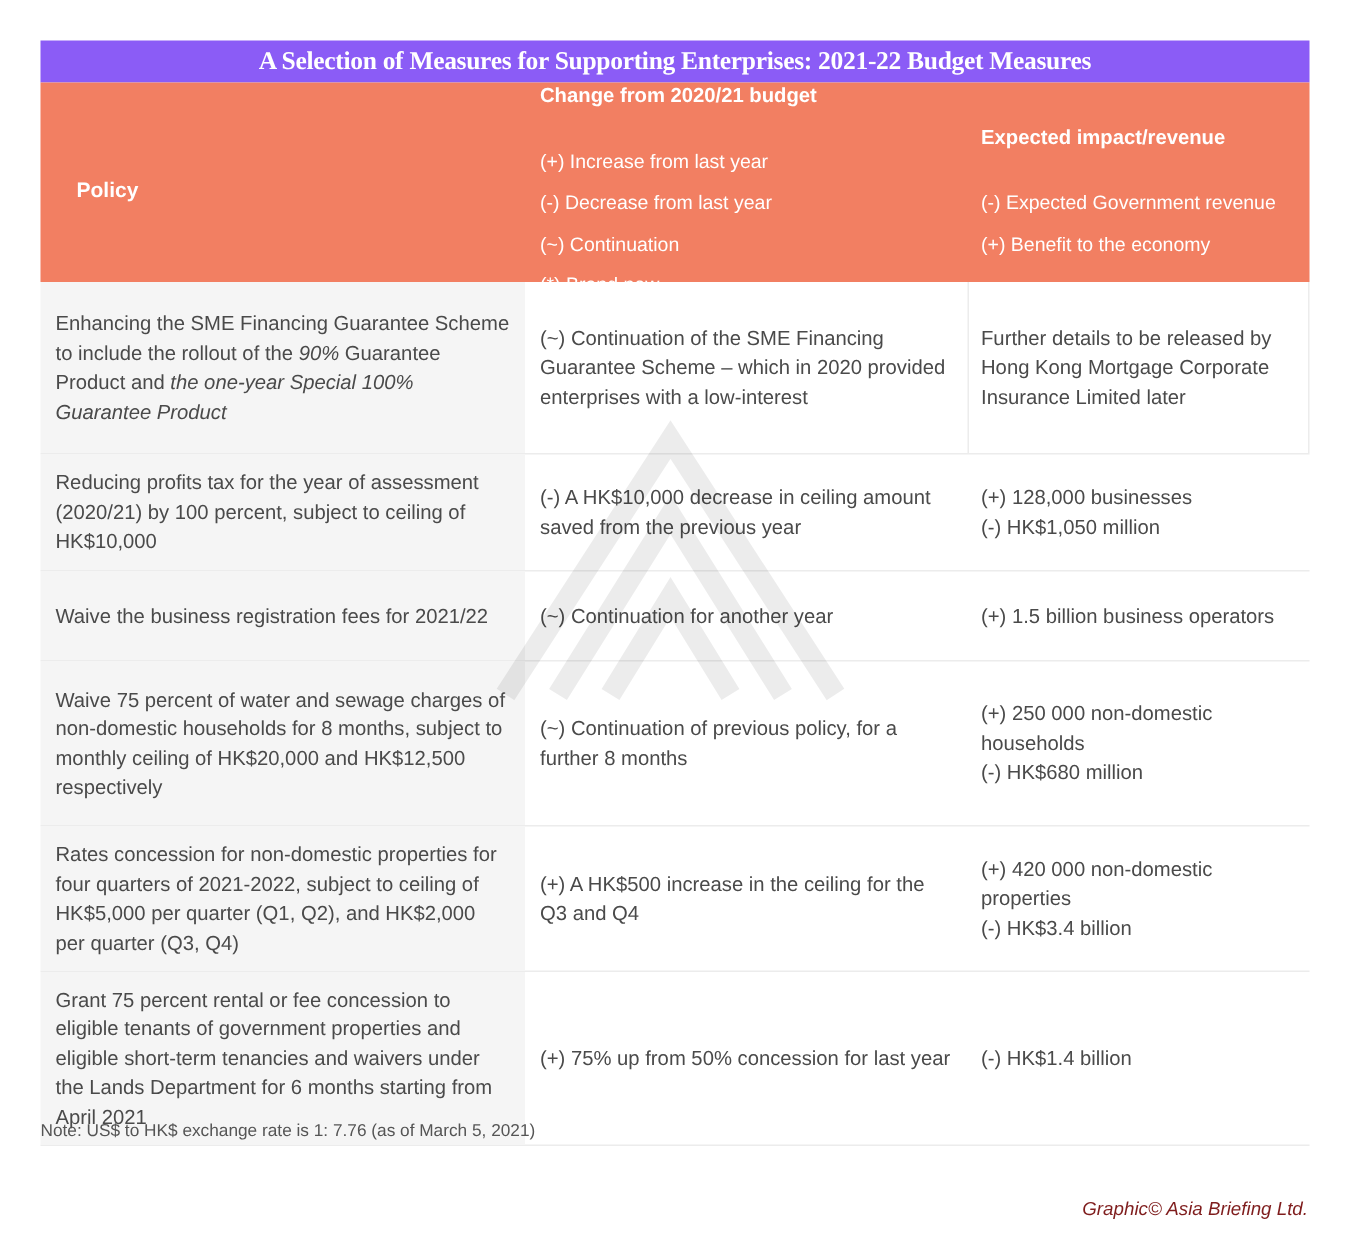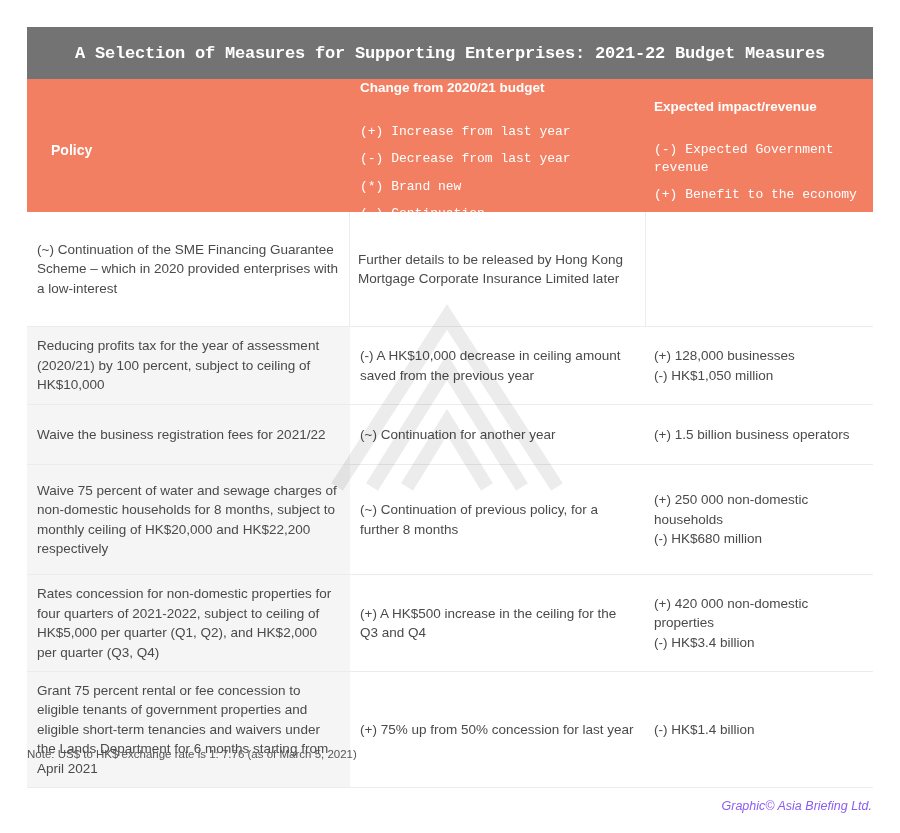--- a/index.html
+++ b/index.html
@@ -2,35 +2,35 @@
 <html><head>
 <meta charset="utf-8">
 <style>
   * { box-sizing: border-box; margin: 0; padding: 0; }
   html, body { width: 900px; height: 833px; background: #ffffff; overflow: hidden; }
   body { font-family: "Liberation Sans", sans-serif; color: #4a4a4a; position: relative; }
 
   .wrap { position: absolute; left: 27px; top: 27px; width: 846px; }
 
   .title-bar {
-    height: 52px; background: #737373; color: #ffffff;
-    font-family: Liberation Mono, monospace; font-weight: bold; font-size: 17px;
+    height: 28px; background: #8b5cf6; color: #ffffff;
+    font-family: Liberation Serif, serif; font-weight: bold; font-size: 17px;
     display: flex; align-items: center; justify-content: center; letter-spacing: -0.2px;
   }
 
   .header {
     height: 133px; background: #f27f62; color: #ffffff;
     display: grid; grid-template-columns: 323px 296px 227px;
   }
   .header .hcell { display: flex; flex-direction: column; justify-content: center; font-size: 13px; line-height: 17.5px; gap: 10px; }
   .header .hcell.policy { padding-left: 24px; font-weight: bold; font-size: 14px; }
   .header .hcell.change { padding-left: 10px; }
   .header .hcell.impact { padding-left: 8px; }
   .header .htitle { font-weight: bold; font-size: 13.5px; margin-bottom: 16px; }
-  .header .hline { font-size: 13px; font-family: Liberation Mono, monospace; }
+  .header .hline { font-size: 13px; }
 
   .rows { position: relative; }
   .row {
     display: grid; grid-template-columns: 323px 296px 227px;
     border-bottom: 1px solid #ececec;
   }
   .row .cell { display: flex; flex-direction: column; justify-content: center; font-size: 13.5px; line-height: 19.5px; }
   .row .cell.policy { background: #f5f5f5; padding: 8px 10px; }
   .row .cell.change { padding: 8px 10px; }
   .row .cell.impact { padding: 8px 8px; }
@@ -45,55 +45,60 @@
   .r6 { height: 116px; }
 
   .watermark {
     position: absolute; left: 290px; top: 85px; width: 260px; height: 200px; pointer-events: none; opacity: 0.07;
   }
 
   .note {
     position: absolute; left: 27px; top: 748px; font-size: 11.5px; color: #555;
   }
   .credit {
-    position: absolute; right: 28px; top: 799px; font-size: 12.5px; font-style: italic; color: #8b5cf6;
+    position: absolute; right: 28px; top: 799px; font-size: 12.5px; font-style: italic; color: #7f1d1d;
   }
 </style>
 </head>
 <body>
 
 <div class="wrap">
   <div class="title-bar">A Selection of Measures for Supporting Enterprises: 2021-22 Budget Measures</div>
 
   <div class="header">
     <div class="hcell policy">Policy</div>
     <div class="hcell change">
       <div class="htitle">Change from 2020/21 budget</div>
       <div class="hline">(+) Increase from last year</div>
       <div class="hline">(-) Decrease from last year</div>
+      <div class="hline">(~) Continuation</div>
       <div class="hline">(*) Brand new</div>
-      <div class="hline">(~) Continuation</div>
     </div>
     <div class="hcell impact">
       <div class="htitle">Expected impact/revenue</div>
       <div class="hline">(-) Expected Government revenue</div>
       <div class="hline">(+) Benefit to the economy</div>
     </div>
   </div>
 
   <div class="rows">
     <svg class="watermark" viewBox="0 0 260 200">
       <g fill="none" stroke="#000" stroke-width="14">
         <path d="M20 190 L130 20 L240 190"></path>
         <path d="M55 190 L130 70 L205 190"></path>
         <path d="M90 190 L130 125 L170 190"></path>
       </g>
     </svg>
 
     <div class="row r1">
+      <div class="cell policy">
+        <div>
+          <span>Enhancing the SME Financing Guarantee Scheme to include the rollout of the </span><span class="it">90%</span><span> Guarantee Product and </span><span class="it">the one-year Special 100% Guarantee Product</span>
+        </div>
+      </div>
       <div class="cell change">(~) Continuation of the SME Financing Guarantee Scheme – which in 2020 provided enterprises with a low-interest</div>
       <div class="cell impact">
         <div>Further details to be released by Hong Kong Mortgage Corporate Insurance Limited later</div>
       </div>
     </div>
 
     <div class="row r2">
       <div class="cell policy">Reducing profits tax for the year of assessment (2020/21) by 100 percent, subject to ceiling of HK$10,000</div>
       <div class="cell change">(-) A HK$10,000 decrease in ceiling amount saved from the previous year</div>
       <div class="cell impact">
@@ -104,21 +109,21 @@
 
     <div class="row r3">
       <div class="cell policy">Waive the business registration fees for 2021/22</div>
       <div class="cell change">(~) Continuation for another year</div>
       <div class="cell impact">
         <div>(+) 1.5 billion business operators</div>
       </div>
     </div>
 
     <div class="row r4">
-      <div class="cell policy">Waive 75 percent of water and sewage charges of non-domestic households for 8 months, subject to monthly ceiling of HK$20,000 and HK$22,200 respectively</div>
+      <div class="cell policy">Waive 75 percent of water and sewage charges of non-domestic households for 8 months, subject to monthly ceiling of HK$20,000 and HK$12,500 respectively</div>
       <div class="cell change">(~) Continuation of previous policy, for a further 8 months</div>
       <div class="cell impact">
         <div>(+) 250 000 non-domestic households</div>
         <div>(-) HK$680 million</div>
       </div>
     </div>
 
     <div class="row r5">
       <div class="cell policy">Rates concession for non-domestic properties for four quarters of 2021-2022, subject to ceiling of HK$5,000 per quarter (Q1, Q2), and HK$2,000 per quarter (Q3, Q4)</div>
       <div class="cell change">(+) A HK$500 increase in the ceiling for the Q3 and Q4</div>

